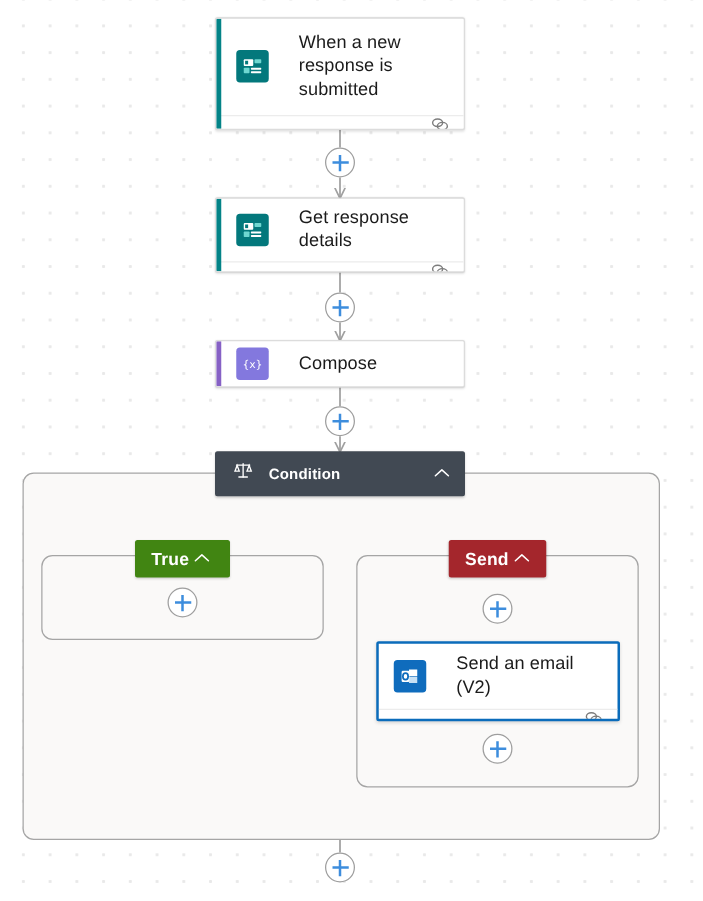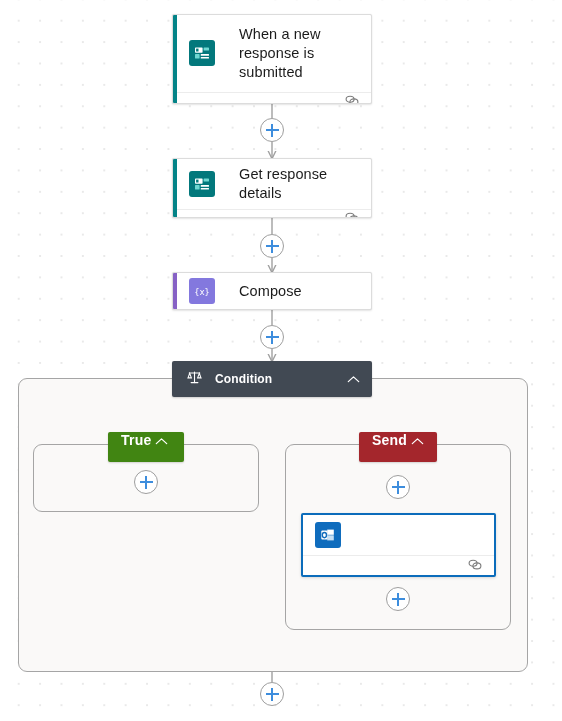--- a/index.html
+++ b/index.html
@@ -78,21 +78,21 @@
   .cond-head .cond-label {
     color: #ffffff; font-size: 12px; font-weight: 600;
     margin-left: 12px; letter-spacing: .15px;
   }
   .cond-head .chev { margin-left: auto; }
 
   
   .pill {
     position: absolute; z-index: 4;
     border-radius: 2px;
-    display: flex; align-items: flex-start; gap: 4px;
+    display: flex; align-items: center; gap: 4px;
     padding: 0 11px 0 13px;
     height: 30px;
     box-shadow: 0 1px 2px rgba(0,0,0,.16);
   }
   .pill .pill-label {
     color: #ffffff; font-size: 14px; font-weight: 700; letter-spacing: .2px;
   }
 
   
   .scope {
@@ -285,20 +285,21 @@
   <div class="card selected" style="left:301px; top:513px; width:195px; height:64px;">
     <div class="card-body" style="padding:7px 11px 7px 12px;">
       <span class="app-icon" style="background:#0f6cbd">
         <svg width="18" height="18" viewBox="0 0 18 18">
           <rect x="8.2" y="3.6" width="6.6" height="5.2" fill="#ffffff"></rect>
           <rect x="8.2" y="9.3" width="6.6" height="5.1" fill="#c7e0f4"></rect>
           <rect x="2.3" y="4.6" width="6.2" height="9" rx="1" fill="#ffffff"></rect>
           <ellipse cx="5.4" cy="9.1" rx="2.1" ry="2.6" fill="none" stroke="#0f6cbd" stroke-width="1.4"></ellipse>
         </svg>
       </span>
+      <span class="card-title">Send an email (V2)</span>
     </div>
     <div class="card-foot">
       <span class="peek-icon">
         <svg width="16" height="13" viewBox="0 0 16 13">
           <ellipse cx="6.1" cy="5.2" rx="4" ry="3" fill="none" stroke="#4a4a4a" stroke-width="1.1"></ellipse>
           <ellipse cx="9.9" cy="7.9" rx="4" ry="3" fill="none" stroke="#4a4a4a" stroke-width="1.1"></ellipse>
         </svg>
       </span>
     </div>
   </div>

